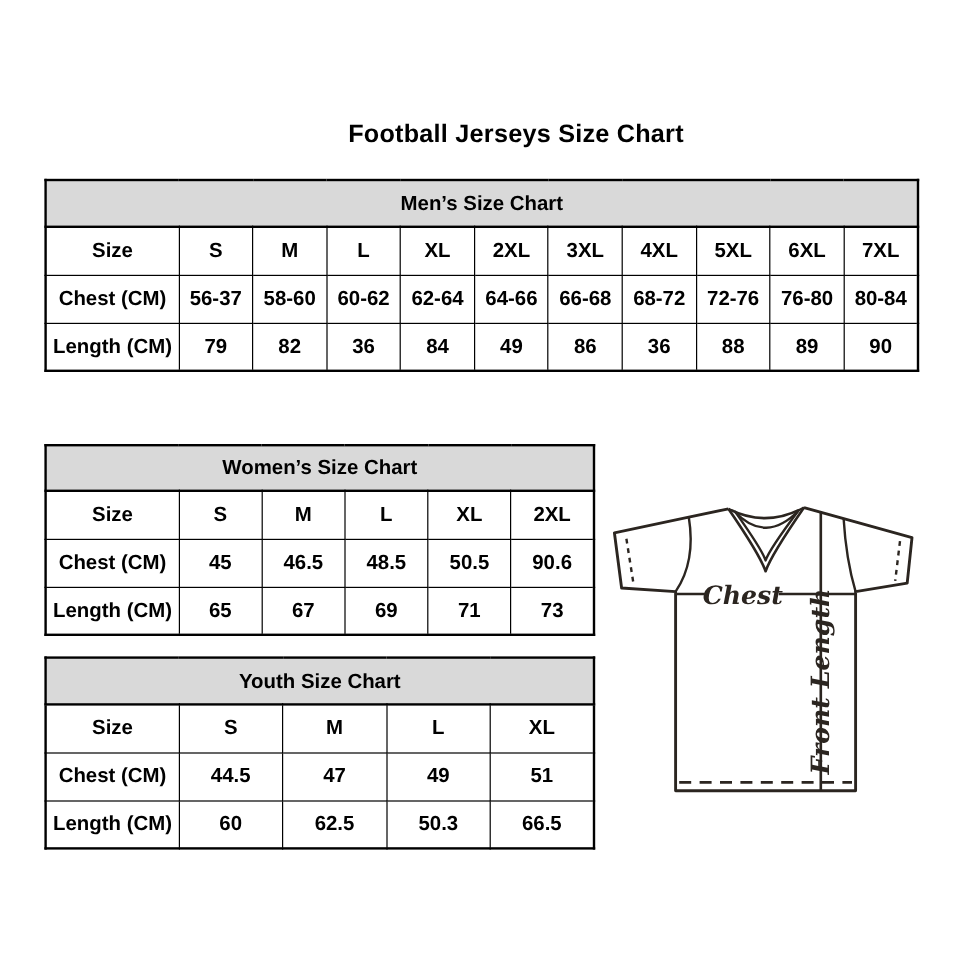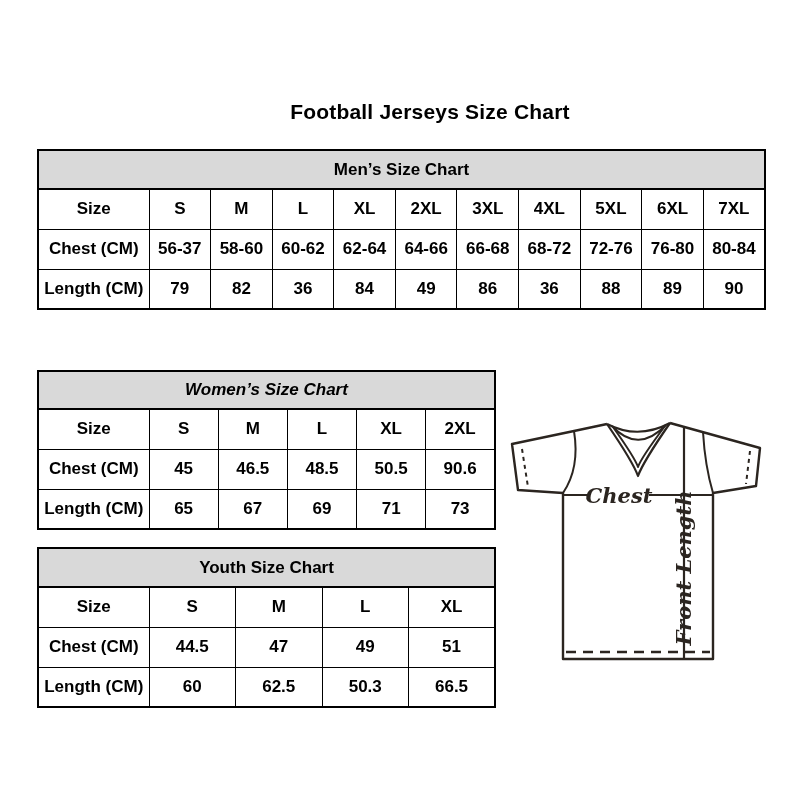--- a/index.html
+++ b/index.html
@@ -132,21 +132,21 @@
   <table class="size-table" style="left: 37px; top: 370px; width: 457px;">
       <colgroup>
         <col style="width: 111px;">
         <col style="width: 69.2px;">
         <col style="width: 69.2px;">
         <col style="width: 69.2px;">
         <col style="width: 69.2px;">
         <col style="width: 69.2px;">
       </colgroup>
       <thead>
-        <tr style="height: 38px; font-style: italic;">
+        <tr style="height: 38px;">
           <th colspan="6" class="section">Women’s Size Chart</th>
         </tr>
       </thead>
       <tbody>
         <tr style="height: 40px;">
           <td>Size</td>
           <td>S</td>
           <td>M</td>
           <td>L</td>
           <td>XL</td>

